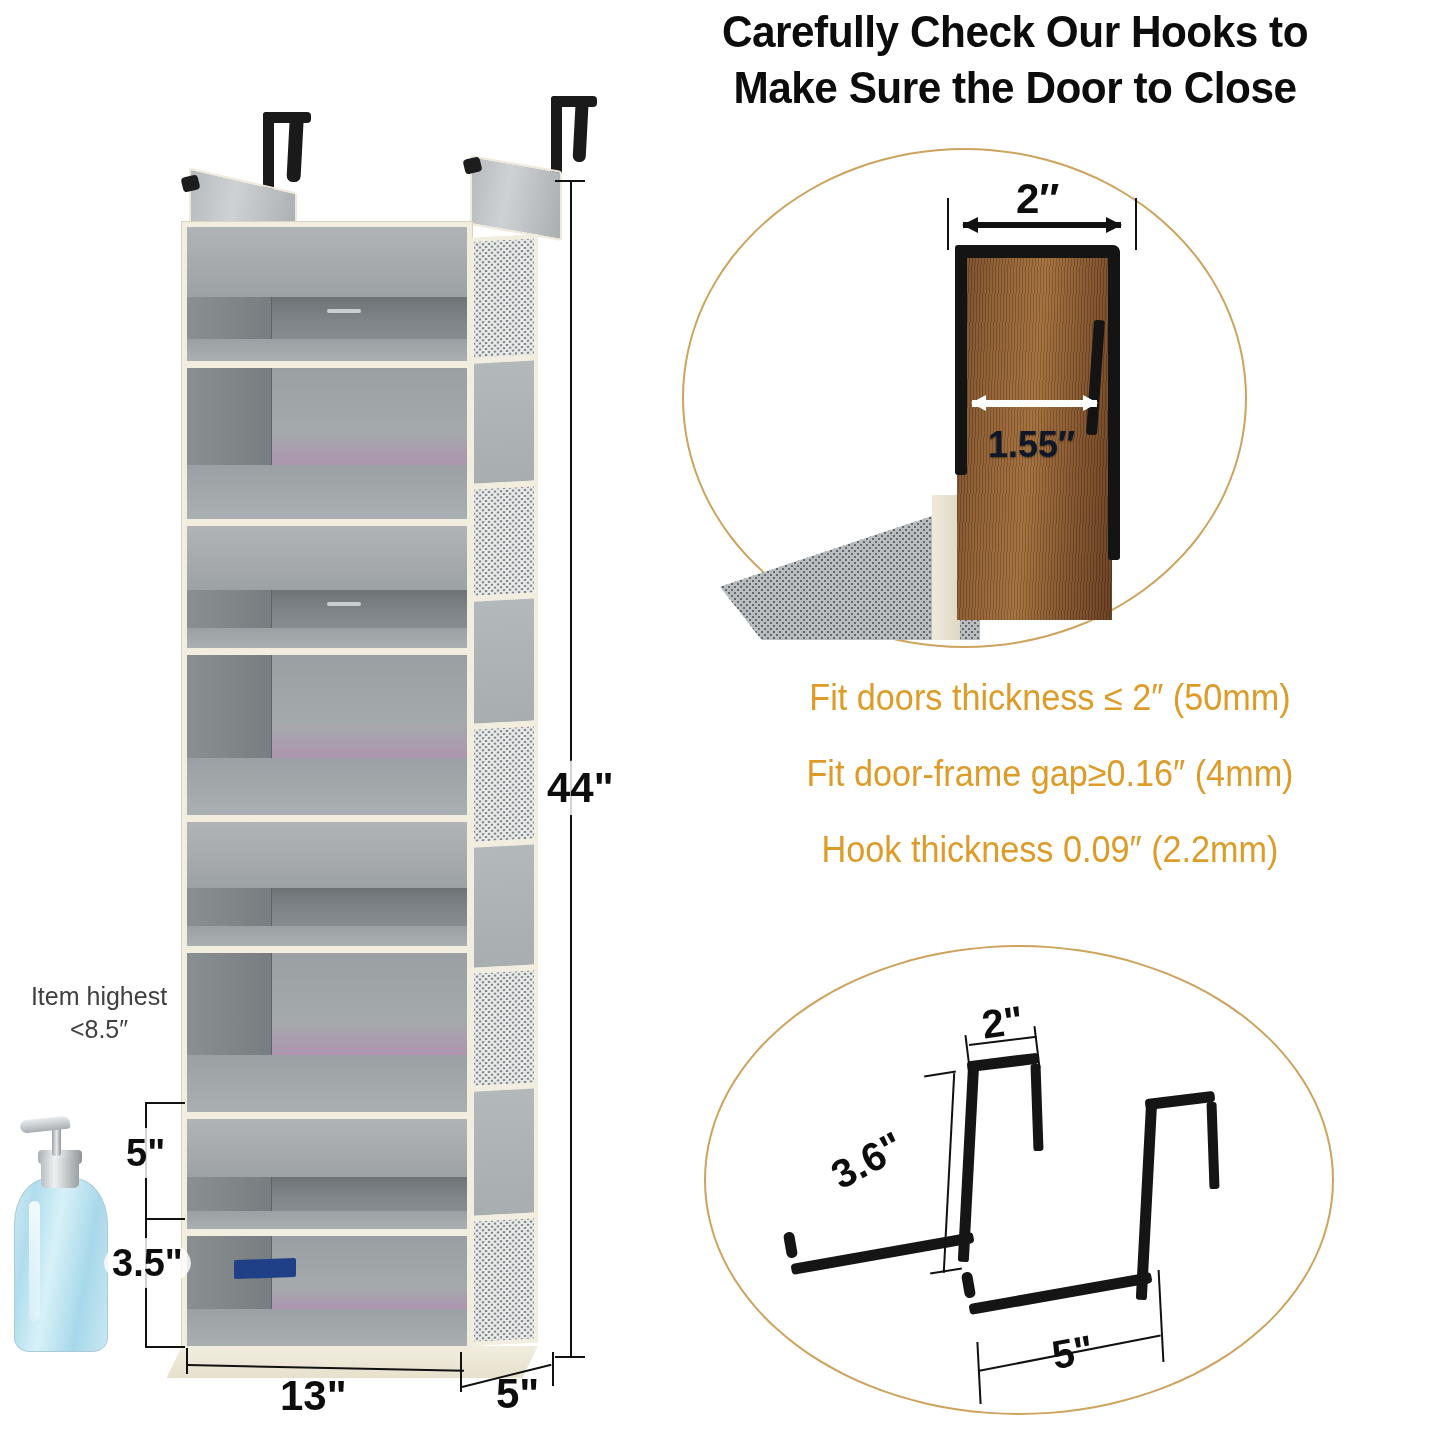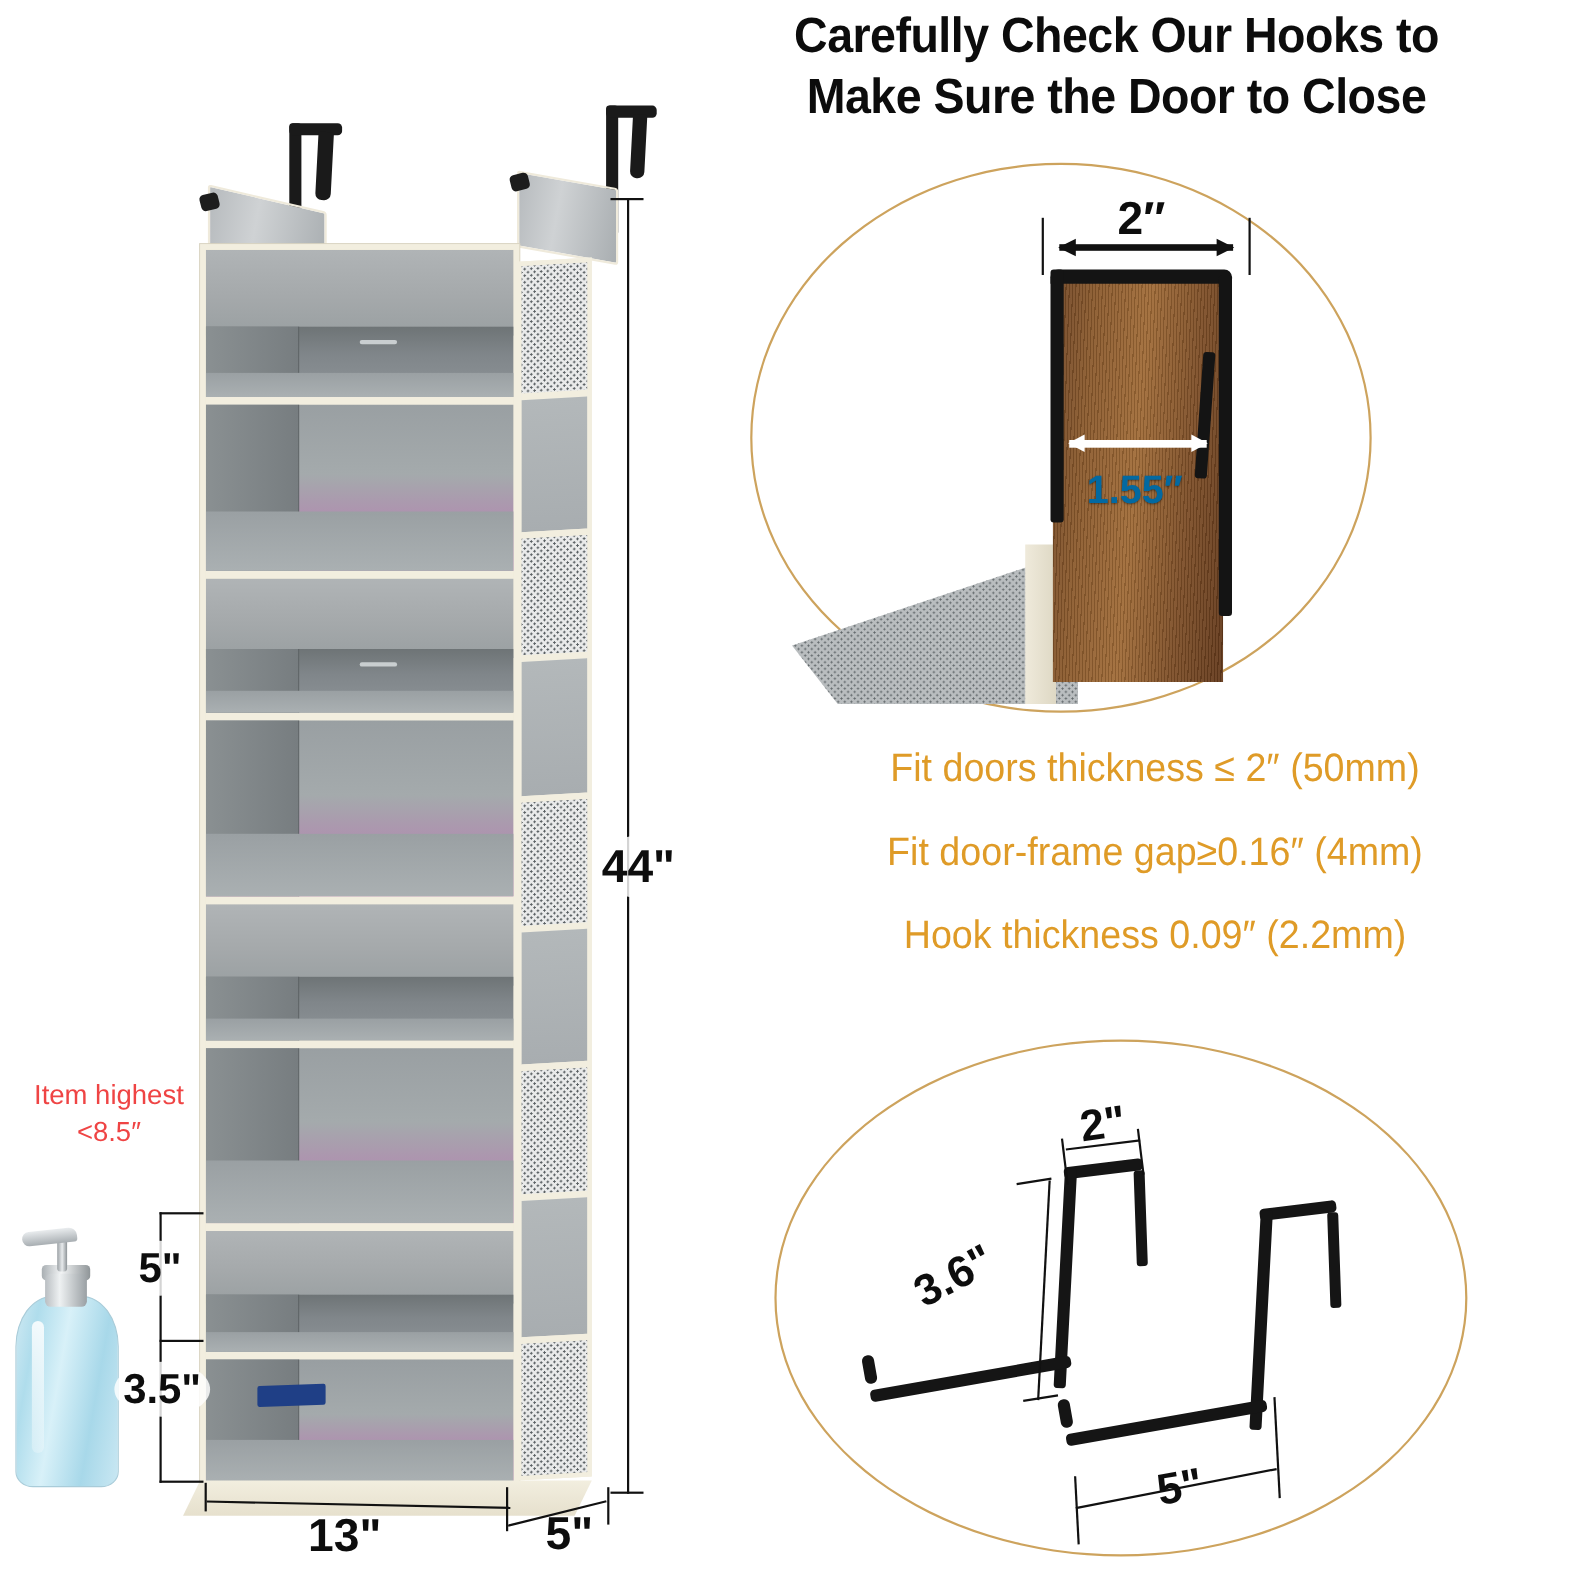--- a/index.html
+++ b/index.html
@@ -216,21 +216,21 @@
         rgba(0,0,0,0.13) 0px, rgba(0,0,0,0.13) 1px,
         rgba(255,255,255,0.06) 1px, rgba(255,255,255,0.06) 3px),
       linear-gradient(95deg,#6e4423 0%,#8b5a2d 22%,#a06b37 48%,#7d4e27 75%,#63391b 100%);
     border-radius: 7px 3px 0 0;
   }
   .door-hook {
     position: absolute; background: #141414; border-radius: 3px;
   }
   .wlabel {
     position: absolute;
-    color: #0369a1; font-weight: bold;
+    color: #0f172a; font-weight: bold;
     font-family: "Liberation Sans", sans-serif;
     text-shadow: 0 1px 2px rgba(0,0,0,.45);
     white-space: nowrap;
   }
   .warrow { position:absolute; height: 7px; background: #fff; }
   .warrow::before{content:"";position:absolute;left:-1px;top:-5px;border-top:8.5px solid transparent;border-bottom:8.5px solid transparent;border-right:15px solid #fff;}
   .warrow::after{content:"";position:absolute;right:-1px;top:-5px;border-top:8.5px solid transparent;border-bottom:8.5px solid transparent;border-left:15px solid #fff;}
   .barrow { position:absolute; height: 6px; background:#111; }
   .barrow::before{content:"";position:absolute;left:-1px;top:-5px;border-top:8px solid transparent;border-bottom:8px solid transparent;border-right:16px solid #111;}
   .barrow::after{content:"";position:absolute;right:-1px;top:-5px;border-top:8px solid transparent;border-bottom:8px solid transparent;border-left:16px solid #111;}
@@ -263,21 +263,21 @@
     font-family: "Liberation Sans", sans-serif;
     font-size: 36px;
     line-height: 76px;
     white-space: nowrap;
     transform: scaleX(0.95);
   }
   .hk { position:absolute; background:#151515; }
 
   #item-highest {
     position: absolute; left: 4px; top: 980px; width: 190px;
-    text-align: center; color: #ef4444;
+    text-align: center; color: #404040;
     font-size: 25px; line-height: 33px;
     font-family: "Liberation Sans", sans-serif;
   }
 </style>
 </head>
 <body>
 
 <div id="title">
   <span class="ln">Carefully Check Our Hooks to</span>
   <span class="ln">Make Sure the Door to Close</span>

